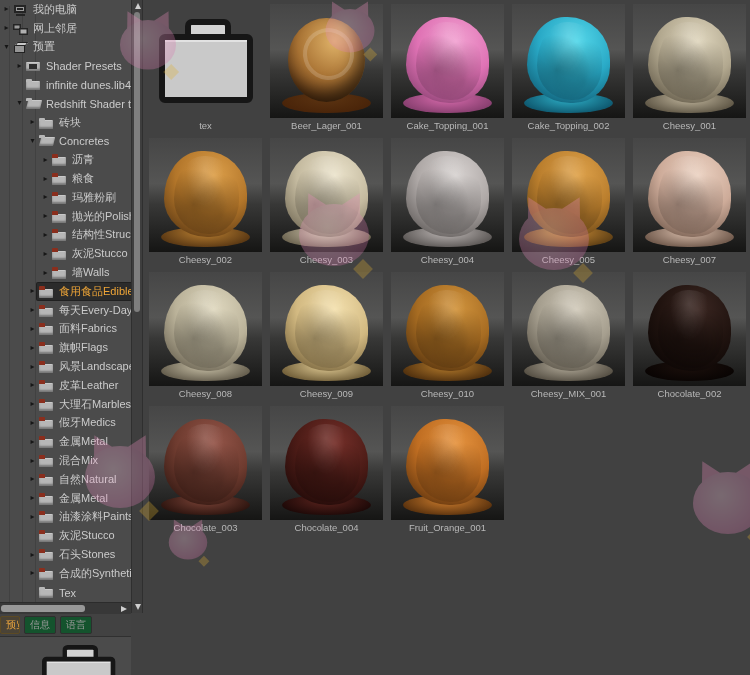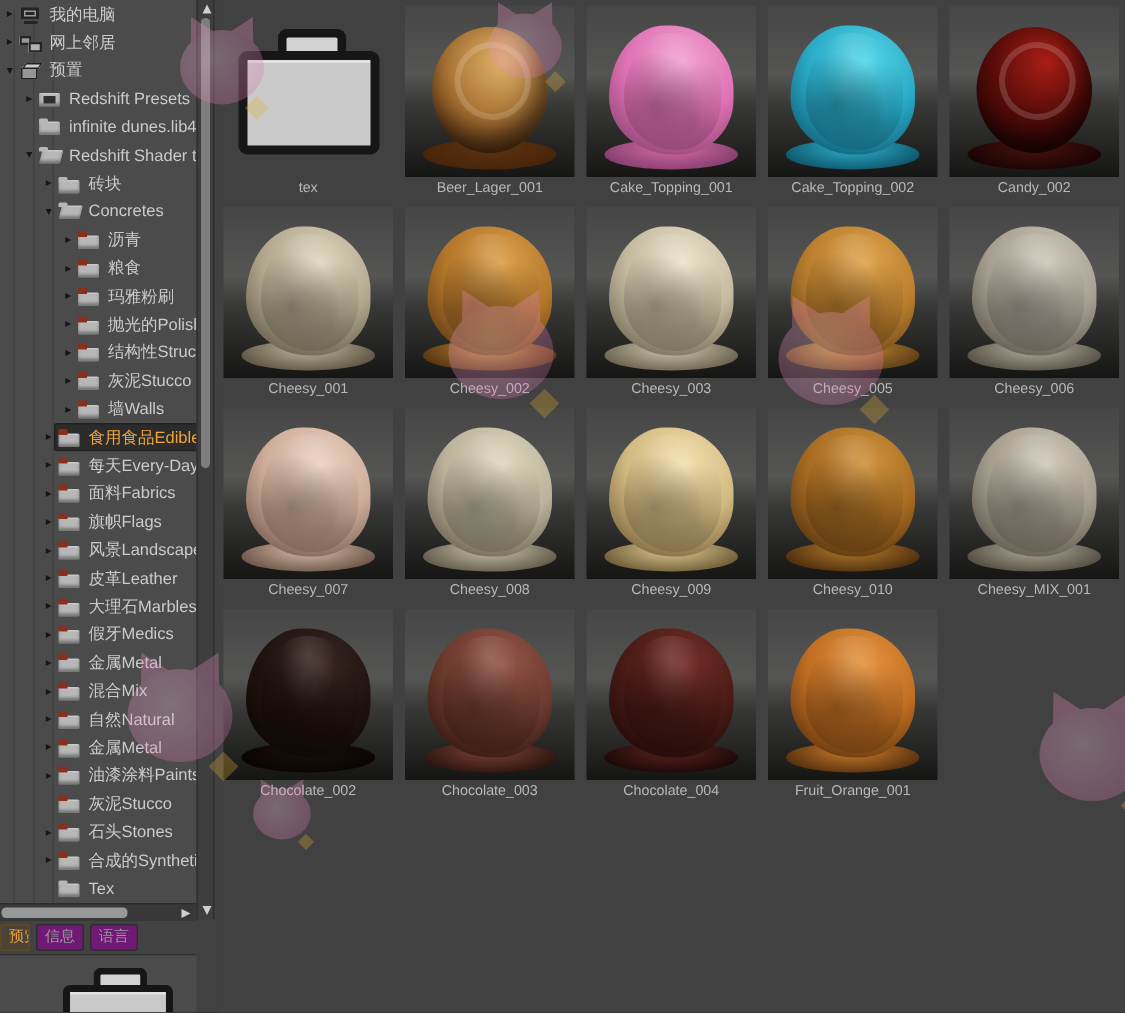--- a/index.html
+++ b/index.html
@@ -30,21 +30,21 @@
   .icon-network::before{content:'';position:absolute;left:0;top:1px;width:8px;height:6px;background:#9a9a9a;box-shadow:inset 0 0 0 1.5px #242424;}
   .icon-network::after{content:'';position:absolute;left:6px;top:5px;width:9px;height:7px;background:#b0b0b0;box-shadow:inset 0 0 0 1.5px #242424;}
   .icon-cube::before{content:'';position:absolute;left:1px;top:4px;width:11px;height:8px;background:#969696;box-shadow:inset 0 0 0 1px #222;}
   .icon-cube::after{content:'';position:absolute;left:3px;top:1px;width:11px;height:4px;background:#c9c9c9;transform:skewX(-35deg);box-shadow:inset 0 0 0 1px #222;}
   
   .hscroll{position:absolute;left:0;top:602px;width:131px;height:11px;background:#383838;border-top:1px solid #2c2c2c;}
   .hthumb{position:absolute;left:1px;top:2px;width:84px;height:7px;background:#989898;border-radius:3px;}
   .harrow{position:absolute;right:4px;top:2.5px;width:0;height:0;border-left:6px solid #cfcfcf;border-top:3.5px solid transparent;border-bottom:3.5px solid transparent;}
   
   .tabs{position:absolute;left:0;top:614px;width:131px;height:22px;background:#424242;display:flex;align-items:center;gap:4px;border-bottom:1px solid #303030;}
-  .tab{height:16px;line-height:16px;padding:0 5px;font-size:10px;color:#9a9a9a;background:#701a75;border:1px solid #2e2e2e;border-radius:2px;white-space:nowrap;overflow:hidden;}
+  .tab{height:16px;line-height:16px;padding:0 5px;font-size:10px;color:#9a9a9a;background:#14532d;border:1px solid #2e2e2e;border-radius:2px;white-space:nowrap;overflow:hidden;}
   .tab.active{max-width:8px;color:#e8a33d;background:#4a4336;border-color:#5c4a24;}
   
   .preview{position:absolute;left:0;top:637px;width:131px;height:38px;background:#4b4b4b;overflow:hidden;}
   .bigfolder{position:relative;width:94px;height:84px;}
   .bf-handle{position:absolute;top:0;left:26px;width:34px;height:22px;border:6px solid #161616;border-bottom:none;border-radius:7px 7px 0 0;background:#d2d2d2;}
   .bf-body{position:absolute;top:15px;left:0;width:94px;height:69px;background:#c9c9c9;border:6px solid #161616;border-radius:6px;box-sizing:border-box;box-shadow:inset 0 2px 0 #e2e2e2;}
   .preview .bigfolder{position:absolute;left:42px;top:8px;transform:scale(.78);transform-origin:top left;}
   
   .vscroll{position:absolute;left:131px;top:0;width:12px;height:613px;background:#3e3e3e;border-left:1px solid #2f2f2f;border-right:1px solid #2f2f2f;box-sizing:border-box;}
   .vup{position:absolute;top:3px;left:2.5px;width:0;height:0;border-bottom:6px solid #cfcfcf;border-left:3.5px solid transparent;border-right:3.5px solid transparent;}
@@ -108,21 +108,21 @@
           <span class="arr">▾</span>
           <span class="tin">
             <span class="ticon icon-cube"></span>
             <span class="tlabel">预置</span>
           </span>
         </div>
         <div class="trow" style="padding-left: 15px;">
           <span class="arr">▸</span>
           <span class="tin">
             <span class="ticon icon-imgfolder"></span>
-            <span class="tlabel">Redshift Presets</span>
+            <span class="tlabel">Shader Presets</span>
           </span>
         </div>
         <div class="trow" style="padding-left: 15px;">
           <span class="arr"></span>
           <span class="tin">
             <span class="ticon icon-folder"></span>
             <span class="tlabel">infinite dunes.lib4d</span>
           </span>
         </div>
         <div class="trow" style="padding-left: 15px;">
@@ -366,27 +366,20 @@
         <div class="clabel">Cake_Topping_001</div>
       </div>
       <div class="cell">
         <div class="tile drape" style="--hi: #55d8ea; --mid: #29a9c6; --dark: #0b4f66; --base: #2fb3cb;">
           <div class="pedestal"></div>
           <div class="ball"></div>
         </div>
         <div class="clabel">Cake_Topping_002</div>
       </div>
       <div class="cell">
-        <div class="tile gloss" style="--hi: #a81e16; --mid: #570c09; --dark: #150303; --base: #49120c;">
-          <div class="pedestal"></div>
-          <div class="ball"></div>
-        </div>
-        <div class="clabel">Candy_002</div>
-      </div>
-      <div class="cell">
         <div class="tile drape" style="--hi: #e0d7bf; --mid: #b2a88f; --dark: #554d3d; --base: #c3b89f;">
           <div class="pedestal"></div>
           <div class="ball"></div>
         </div>
         <div class="clabel">Cheesy_001</div>
       </div>
       <div class="cell">
         <div class="tile drape" style="--hi: #dda04b; --mid: #b3762a; --dark: #4f3010; --base: #bc8132;">
           <div class="pedestal"></div>
           <div class="ball"></div>
@@ -394,34 +387,34 @@
         <div class="clabel">Cheesy_002</div>
       </div>
       <div class="cell">
         <div class="tile drape" style="--hi: #ece4cd; --mid: #c4ba9f; --dark: #625a47; --base: #d5cbb1;">
           <div class="pedestal"></div>
           <div class="ball"></div>
         </div>
         <div class="clabel">Cheesy_003</div>
       </div>
       <div class="cell">
+        <div class="tile drape" style="--hi: #d8d3d1; --mid: #aea8a6; --dark: #524e4c; --base: #c0bab8;">
+          <div class="pedestal"></div>
+          <div class="ball"></div>
+        </div>
+        <div class="clabel">Cheesy_004</div>
+      </div>
+      <div class="cell">
         <div class="tile drape" style="--hi: #e0a44d; --mid: #ba7e2d; --dark: #543812; --base: #c98b35;">
           <div class="pedestal"></div>
           <div class="ball"></div>
         </div>
         <div class="clabel">Cheesy_005</div>
       </div>
       <div class="cell">
-        <div class="tile drape" style="--hi: #cfc9ba; --mid: #a7a092; --dark: #4f4a3f; --base: #b8b1a1;">
-          <div class="pedestal"></div>
-          <div class="ball"></div>
-        </div>
-        <div class="clabel">Cheesy_006</div>
-      </div>
-      <div class="cell">
         <div class="tile drape" style="--hi: #ecd3c3; --mid: #cdab99; --dark: #644e41; --base: #dcc0ae;">
           <div class="pedestal"></div>
           <div class="ball"></div>
         </div>
         <div class="clabel">Cheesy_007</div>
       </div>
       <div class="cell">
         <div class="tile drape" style="--hi: #e0d9c0; --mid: #bab299; --dark: #5a5344; --base: #ccc4aa;">
           <div class="pedestal"></div>
           <div class="ball"></div>

